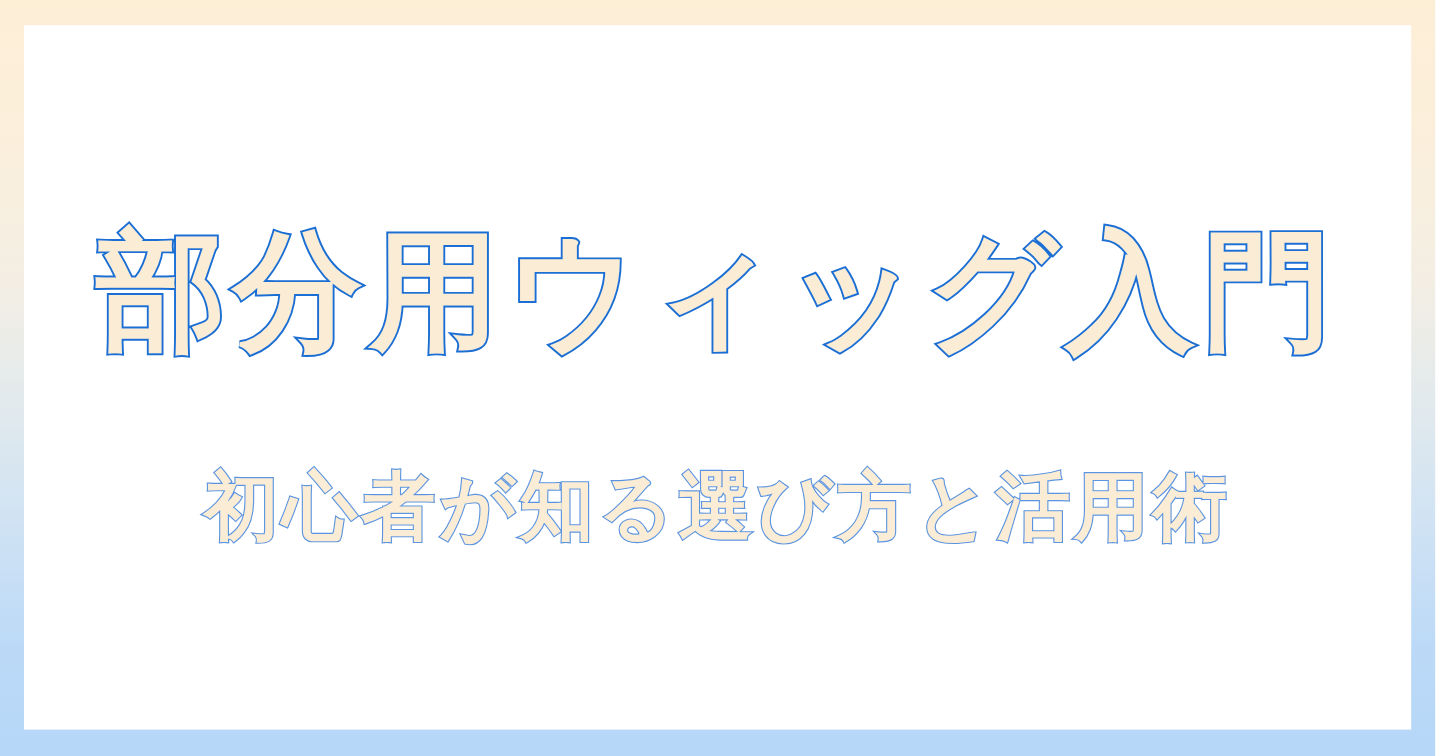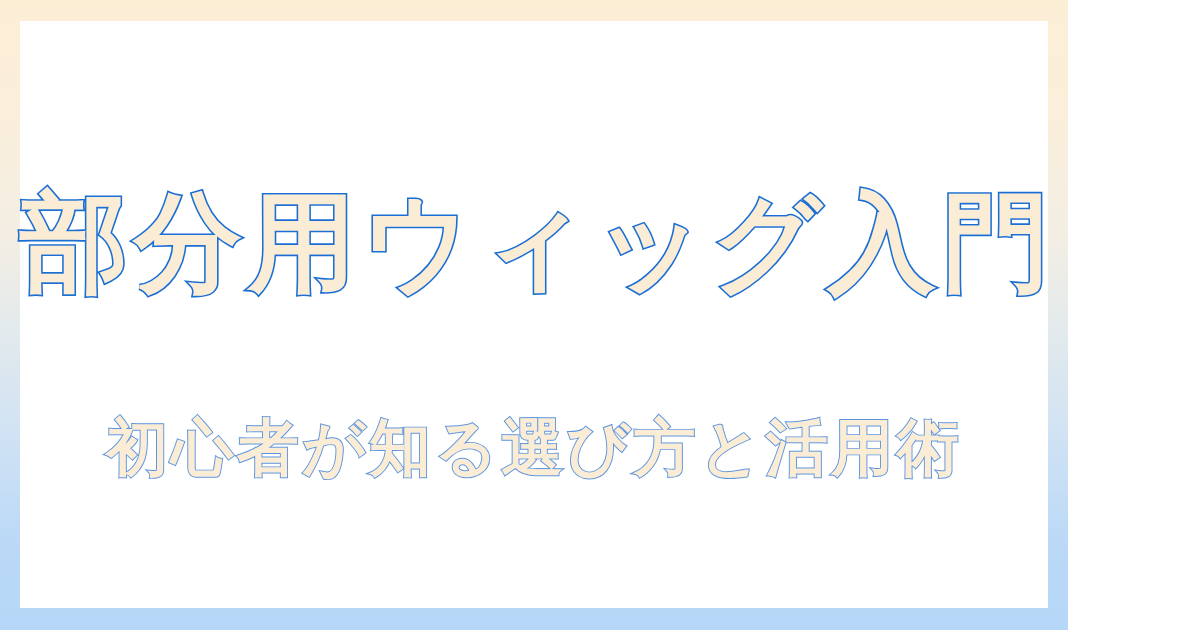--- a/index.html
+++ b/index.html
@@ -4,21 +4,21 @@
 <title>部分用ウィッグ入門</title>
 <style>
   html, body {
     margin: 0;
     padding: 0;
     background: #ffffff;
   }
 
   .banner {
     position: relative;
-    width: 1068px;
+    width: 1196px;
     height: 630px;
     overflow: hidden;
     box-sizing: border-box;
     
     background: linear-gradient(
       to bottom,
       #fdeed6 0%,
       #fbefdb 18%,
       #f3eee4 38%,
       #e3eaec 52%,
@@ -73,21 +73,21 @@
     -webkit-text-stroke: 3.2px #1b6fd4;
     paint-order: stroke fill;
     text-rendering: geometricPrecision;
   }
 
   
   .subtitle-wrap {
     position: absolute;
     left: 0;
     right: 0;
-    top: 390px;
+    top: 364px;
     text-align: center;
   }
 
   .subtitle {
     display: inline-block;
     margin: 0;
     font-family: "DejaVu Sans", "Liberation Sans", sans-serif;
     font-size: 62px;
     line-height: 1.2;
     font-weight: 700;

